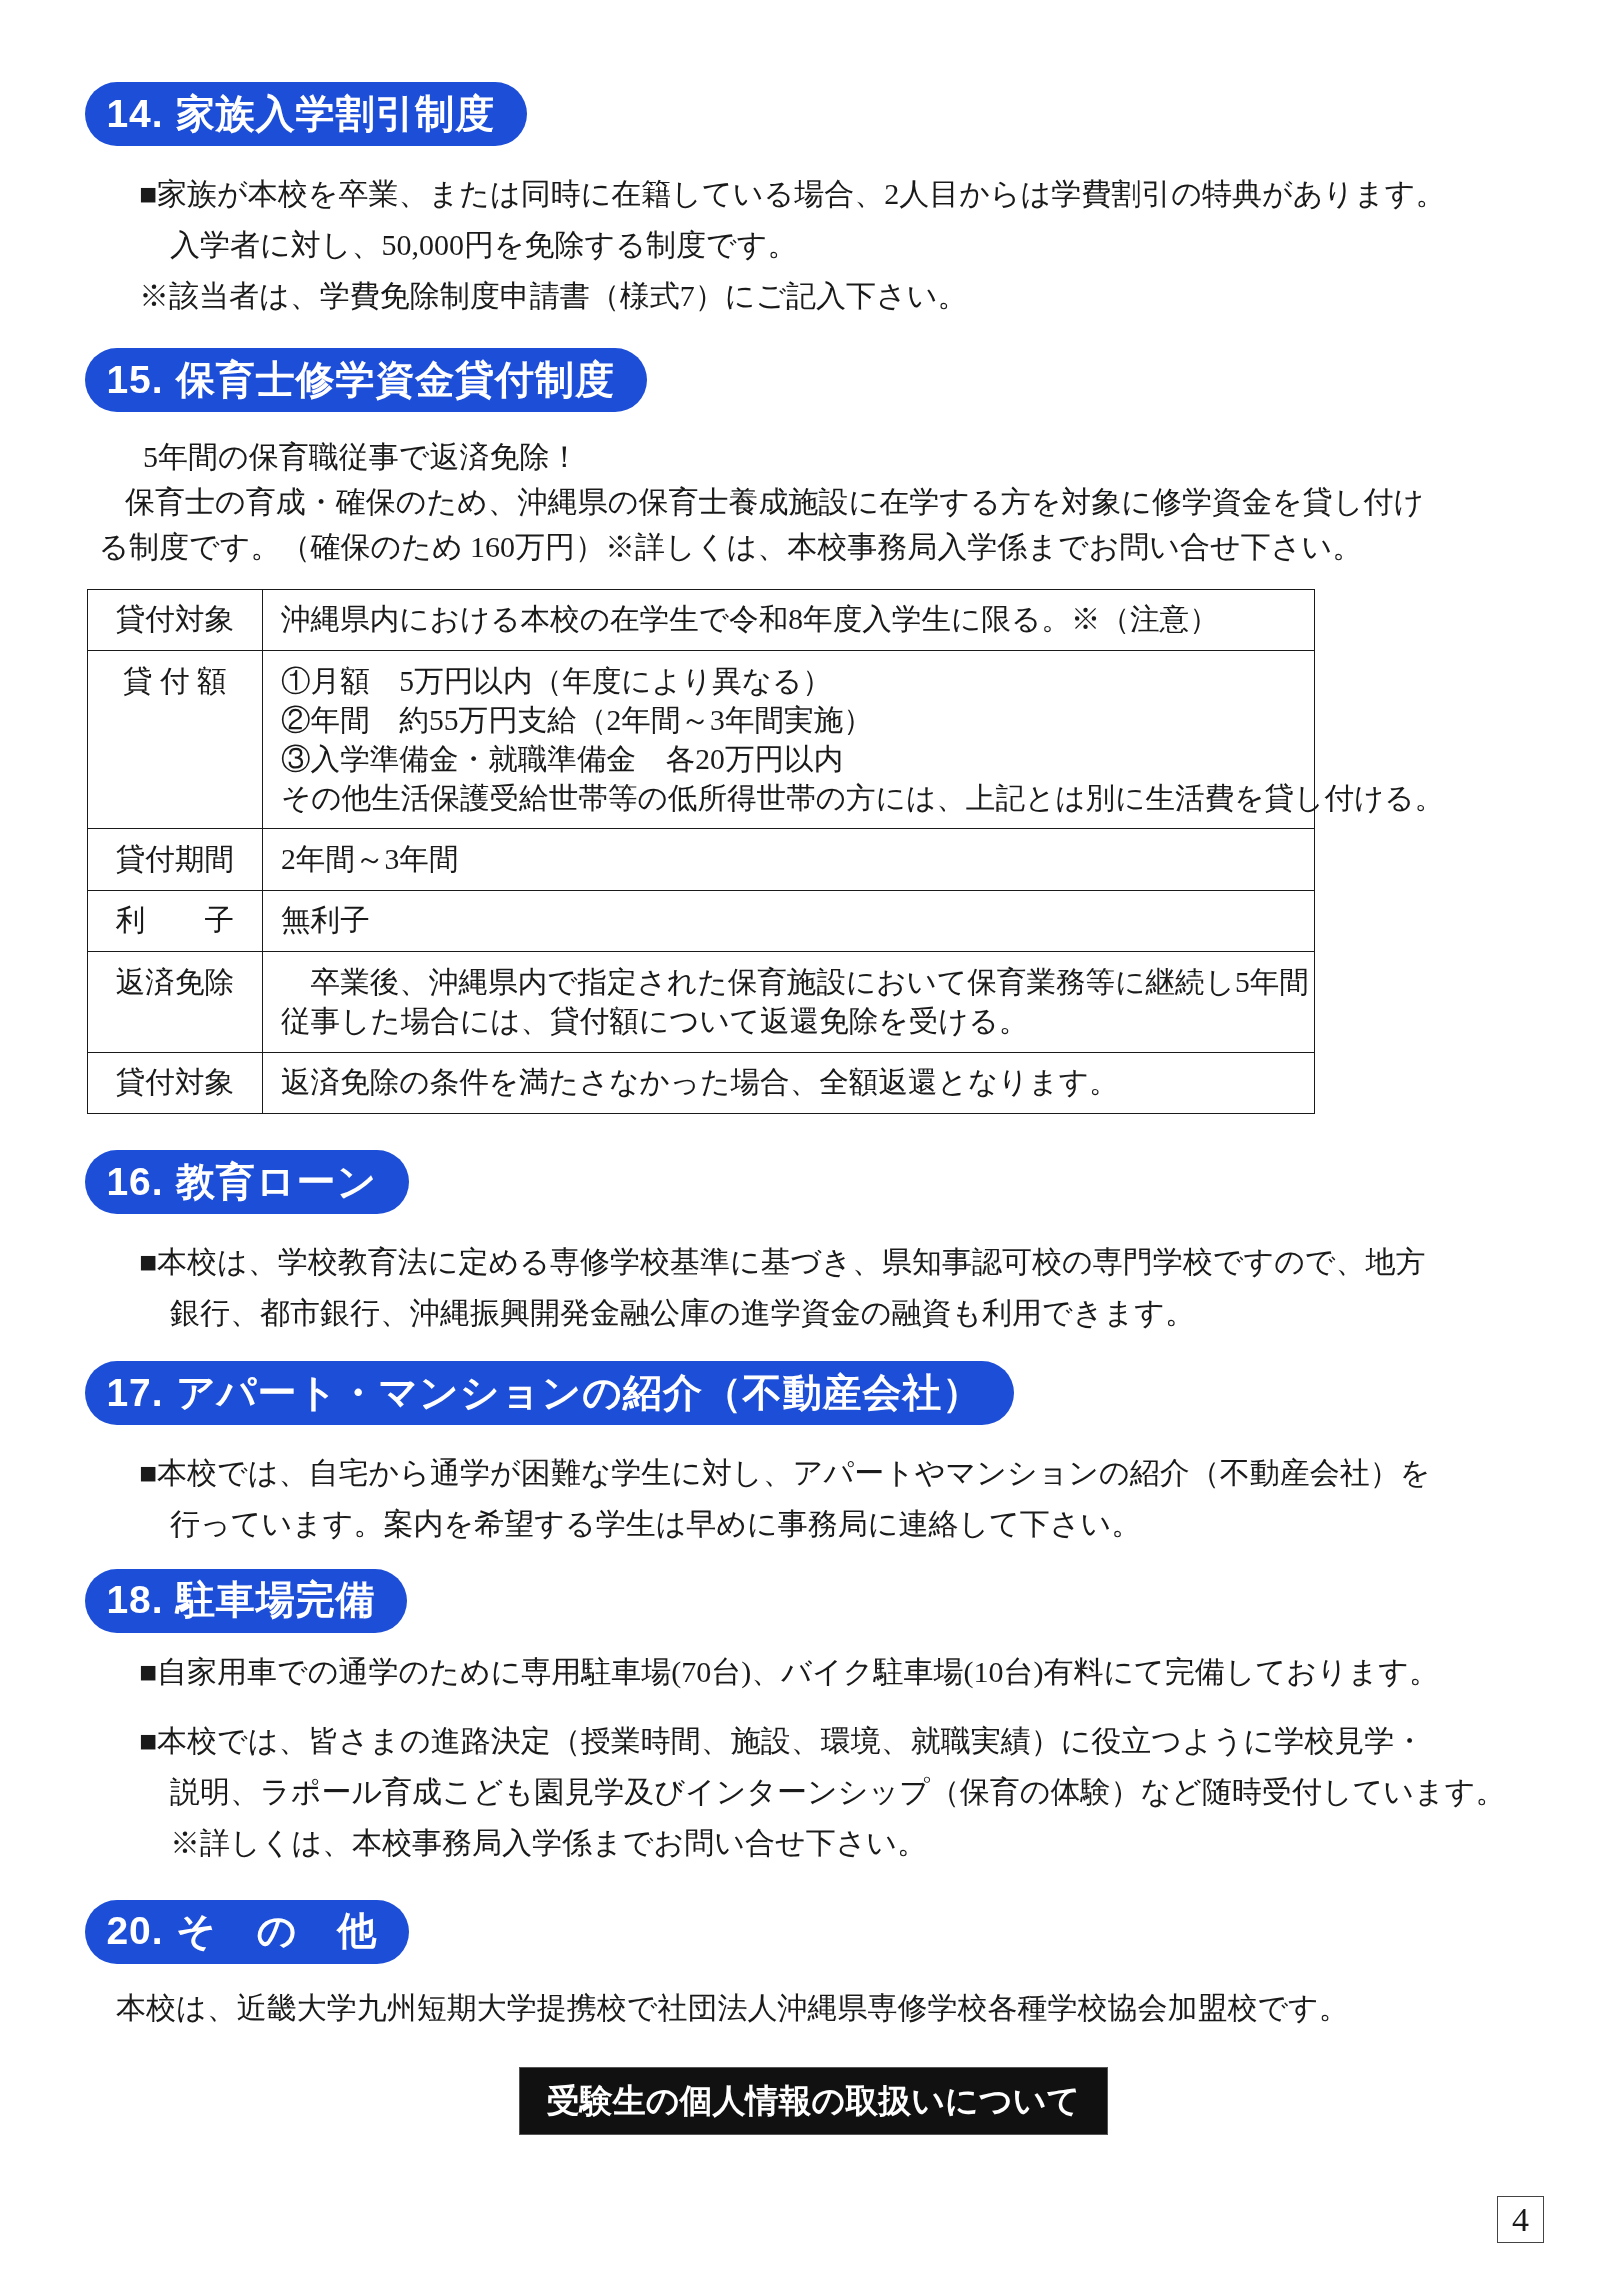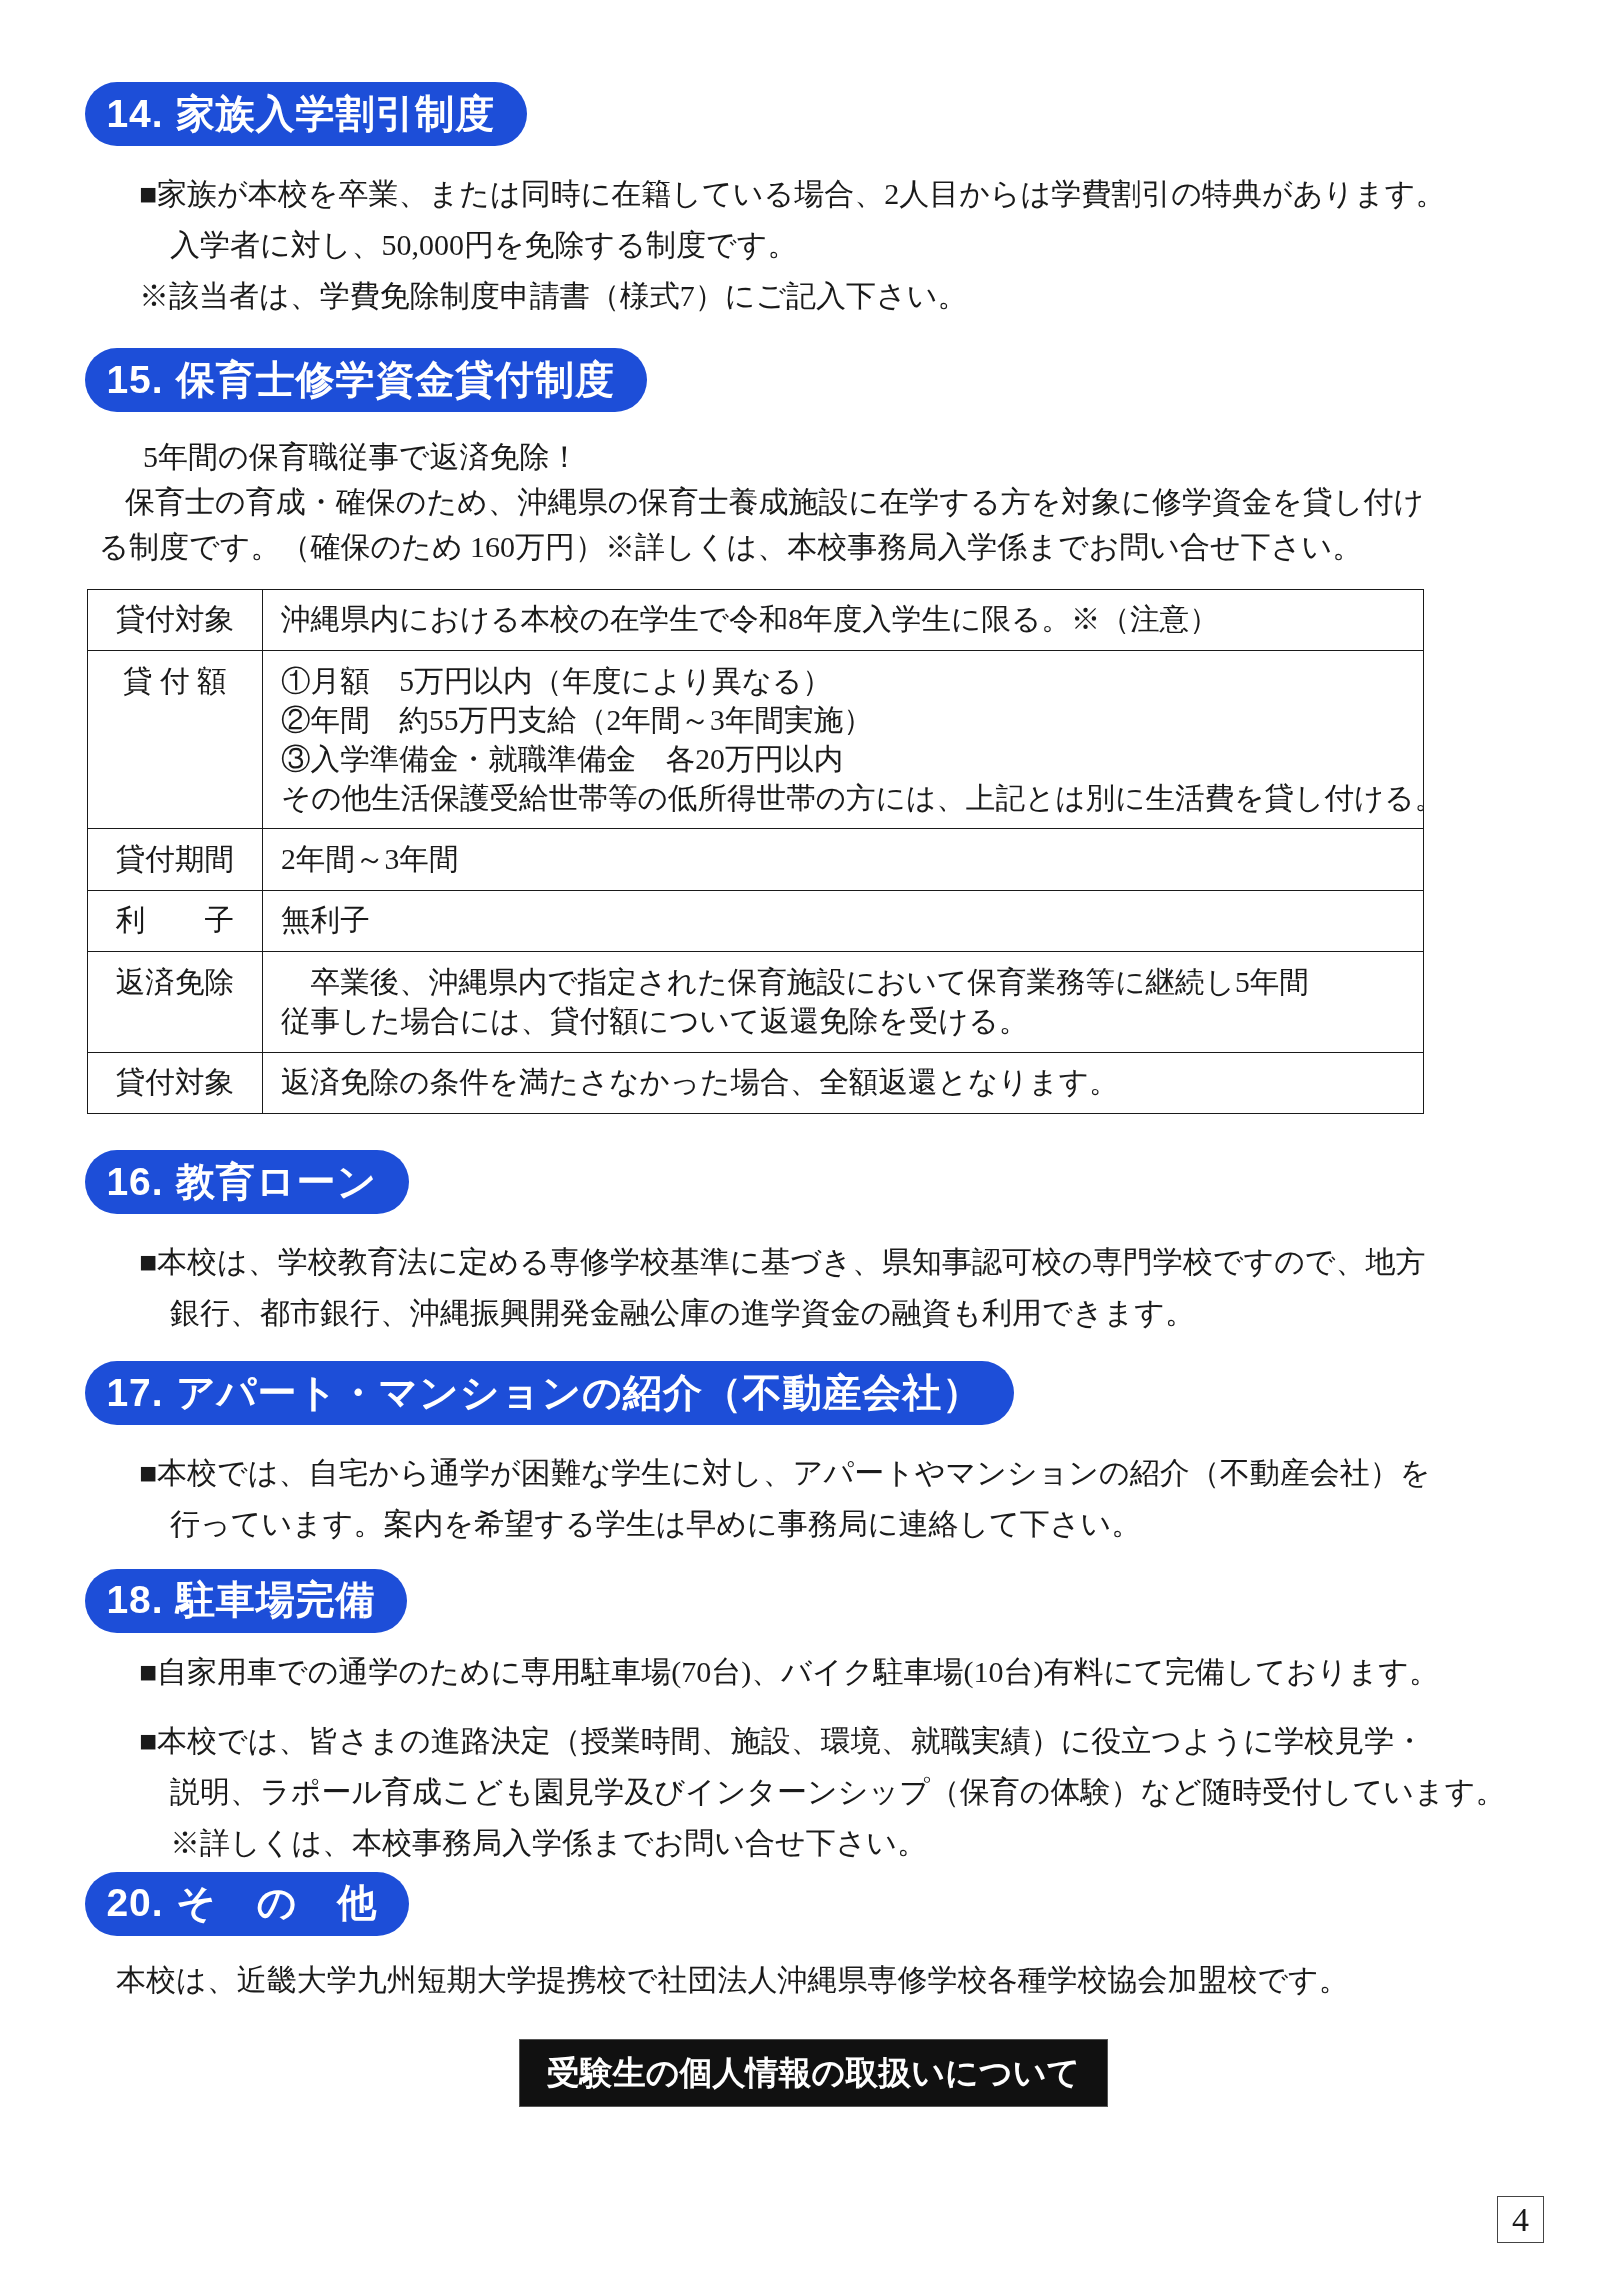--- a/index.html
+++ b/index.html
@@ -29,21 +29,21 @@
   .ind-s15c{padding-left:13.4px;}
   .ind-s20{padding-left:31px;}
   .ind-note2{padding-left:143px;}
 
   .mt-body{margin-top:21.5px;}
   .mt-badge{margin-top:27px;}
 
   
   table.loan{
     border-collapse:collapse;margin:19.7px 0 0 1.8px;
-    width:1337px;table-layout:fixed;border-radius:18px;
+    width:1228px;table-layout:fixed;border-radius:18px;
   }
   table.loan th,table.loan td{
     border:1.8px solid #1a1a1a;vertical-align:top;
     font-size:29.6px;font-weight:normal;
   }
   table.loan th{
     width:167px;text-align:center;padding:10.7px 3.6px;line-height:39px;
     white-space:nowrap;
   }
   table.loan td{padding:10.7px 18px;line-height:39px;}
@@ -169,21 +169,21 @@
   </div>
 
   
   <div style="margin-top:18px;">
     <div class="line ind-bullet">■本校では、皆さまの進路決定（授業時間、施設、環境、就職実績）に役立つように学校見学・</div>
     <div class="line ind-cont">説明、ラポール育成こども園見学及びインターンシップ（保育の体験）など随時受付しています。</div>
     <div class="line ind-cont">※詳しくは、本校事務局入学係までお問い合せ下さい。</div>
   </div>
 
   
-  <div class="badge" style="margin-top:4px;">
+  <div class="badge" style="margin-top:32px;">
     <span class="num">20.</span><span>そ　の　他</span>
   </div>
   <div style="margin-top:18px;">
     <div class="line ind-s20">本校は、近畿大学九州短期大学提携校で社団法人沖縄県専修学校各種学校協会加盟校です。</div>
   </div>
 
   
   <div class="privacy-banner">受験生の個人情報の取扱いについて</div>
   
 

